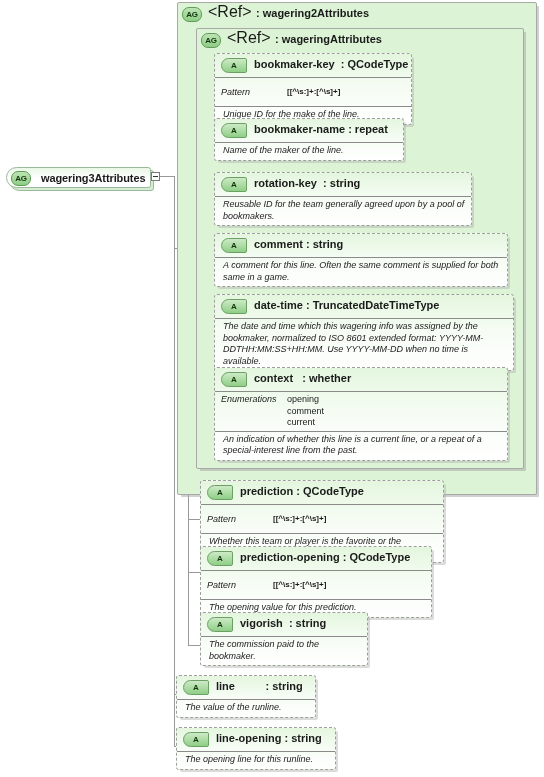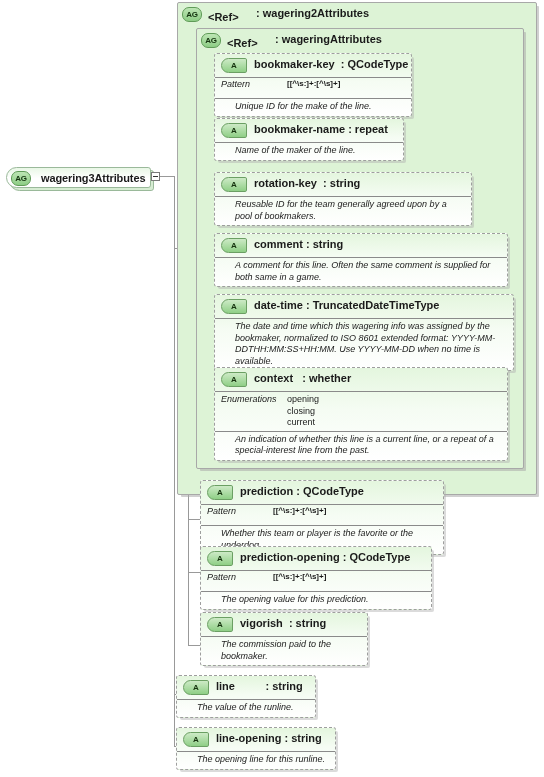--- a/index.html
+++ b/index.html
@@ -94,23 +94,23 @@
     box-shadow: 3px 3px 0 -1px rgba(170,170,170,0.55);
     z-index: 2;
   }
   .group-hdr {
     position: relative;
     height: 24px;
   }
   .group-hdr .ag-badge { top: 4px; }
   .group-hdr .ref {
     position: absolute;
-    left: 30px; top: 8px;
-    font-size: 11px;
-    font-weight: bold;
+    left: 30px; top: 0;
+    font-size: 16px;
+    font-weight: normal;
     color: #1a1a1a;
   }
   .group-hdr .gtype {
     position: absolute;
     left: 78px; top: 4px;
     font-size: 11px;
     font-weight: bold;
     color: #1a1a1a;
   }
   #group-wagering2 { left: 177px; top: 2px; width: 360px; height: 493px; }
@@ -146,21 +146,21 @@
     position: absolute;
     left: 39px; top: 4px;
     font-size: 11px;
     font-weight: bold;
     color: #1a1a1a;
     white-space: pre;
   }
   .facet-row {
     position: relative;
     border-top: 1px solid #8a8a8a;
-    padding: 1px 4px 1px 6px;
+    padding: 9px 4px 1px 6px;
     min-height: 13px;
   }
   .facet-label {
     display: inline-block;
     width: 66px;
     font-size: 9px;
     font-style: italic;
     color: #1a1a1a;
     vertical-align: top;
   }
@@ -175,21 +175,21 @@
   .enum-values {
     display: inline-block;
     vertical-align: top;
     font-size: 9px;
     font-weight: normal;
     color: #1a1a1a;
     line-height: 11.5px;
   }
   .desc-row {
     border-top: 1px solid #8a8a8a;
-    padding: 2px 5px 3px 20px;
+    padding: 2px 5px 3px 8px;
     font-size: 9px;
     font-style: italic;
     color: #1a1a1a;
     line-height: 11.5px;
   }
 </style>
 </head>
 <body>
 
 <div id="canvas">
@@ -282,21 +282,21 @@
     </div>
     <div class="desc-row">The date and time which this wagering info was assigned by the bookmaker, normalized to ISO 8601 extended format: YYYY-MM-DDTHH:MM:SS+HH:MM. Use YYYY-MM-DD when no time is available.</div>
   </div>
 
   <div class="attr" style="left:214px; top:367px; width:294px;">
     <div class="attr-hdr">
       <div class="a-badge">A</div>
       <span class="attr-name">context   : whether</span>
     </div>
     <div class="facet-row" style="padding-top:2px; padding-bottom:2px;">
-      <span class="facet-label">Enumerations</span><span class="enum-values" id="enum-context"><div>opening</div><div>closing</div><div>current</div></span>
+      <span class="facet-label">Enumerations</span><span class="enum-values" id="enum-context"><div>opening</div><div>comment</div><div>current</div></span>
     </div>
     <div class="desc-row">An indication of whether this line is a current line, or a repeat of a special-interest line from the past.</div>
   </div>
 
   <div class="attr" style="left:200px; top:480px; width:244px;">
     <div class="attr-hdr">
       <div class="a-badge">A</div>
       <span class="attr-name">prediction : QCodeType</span>
     </div>
     <div class="facet-row">

